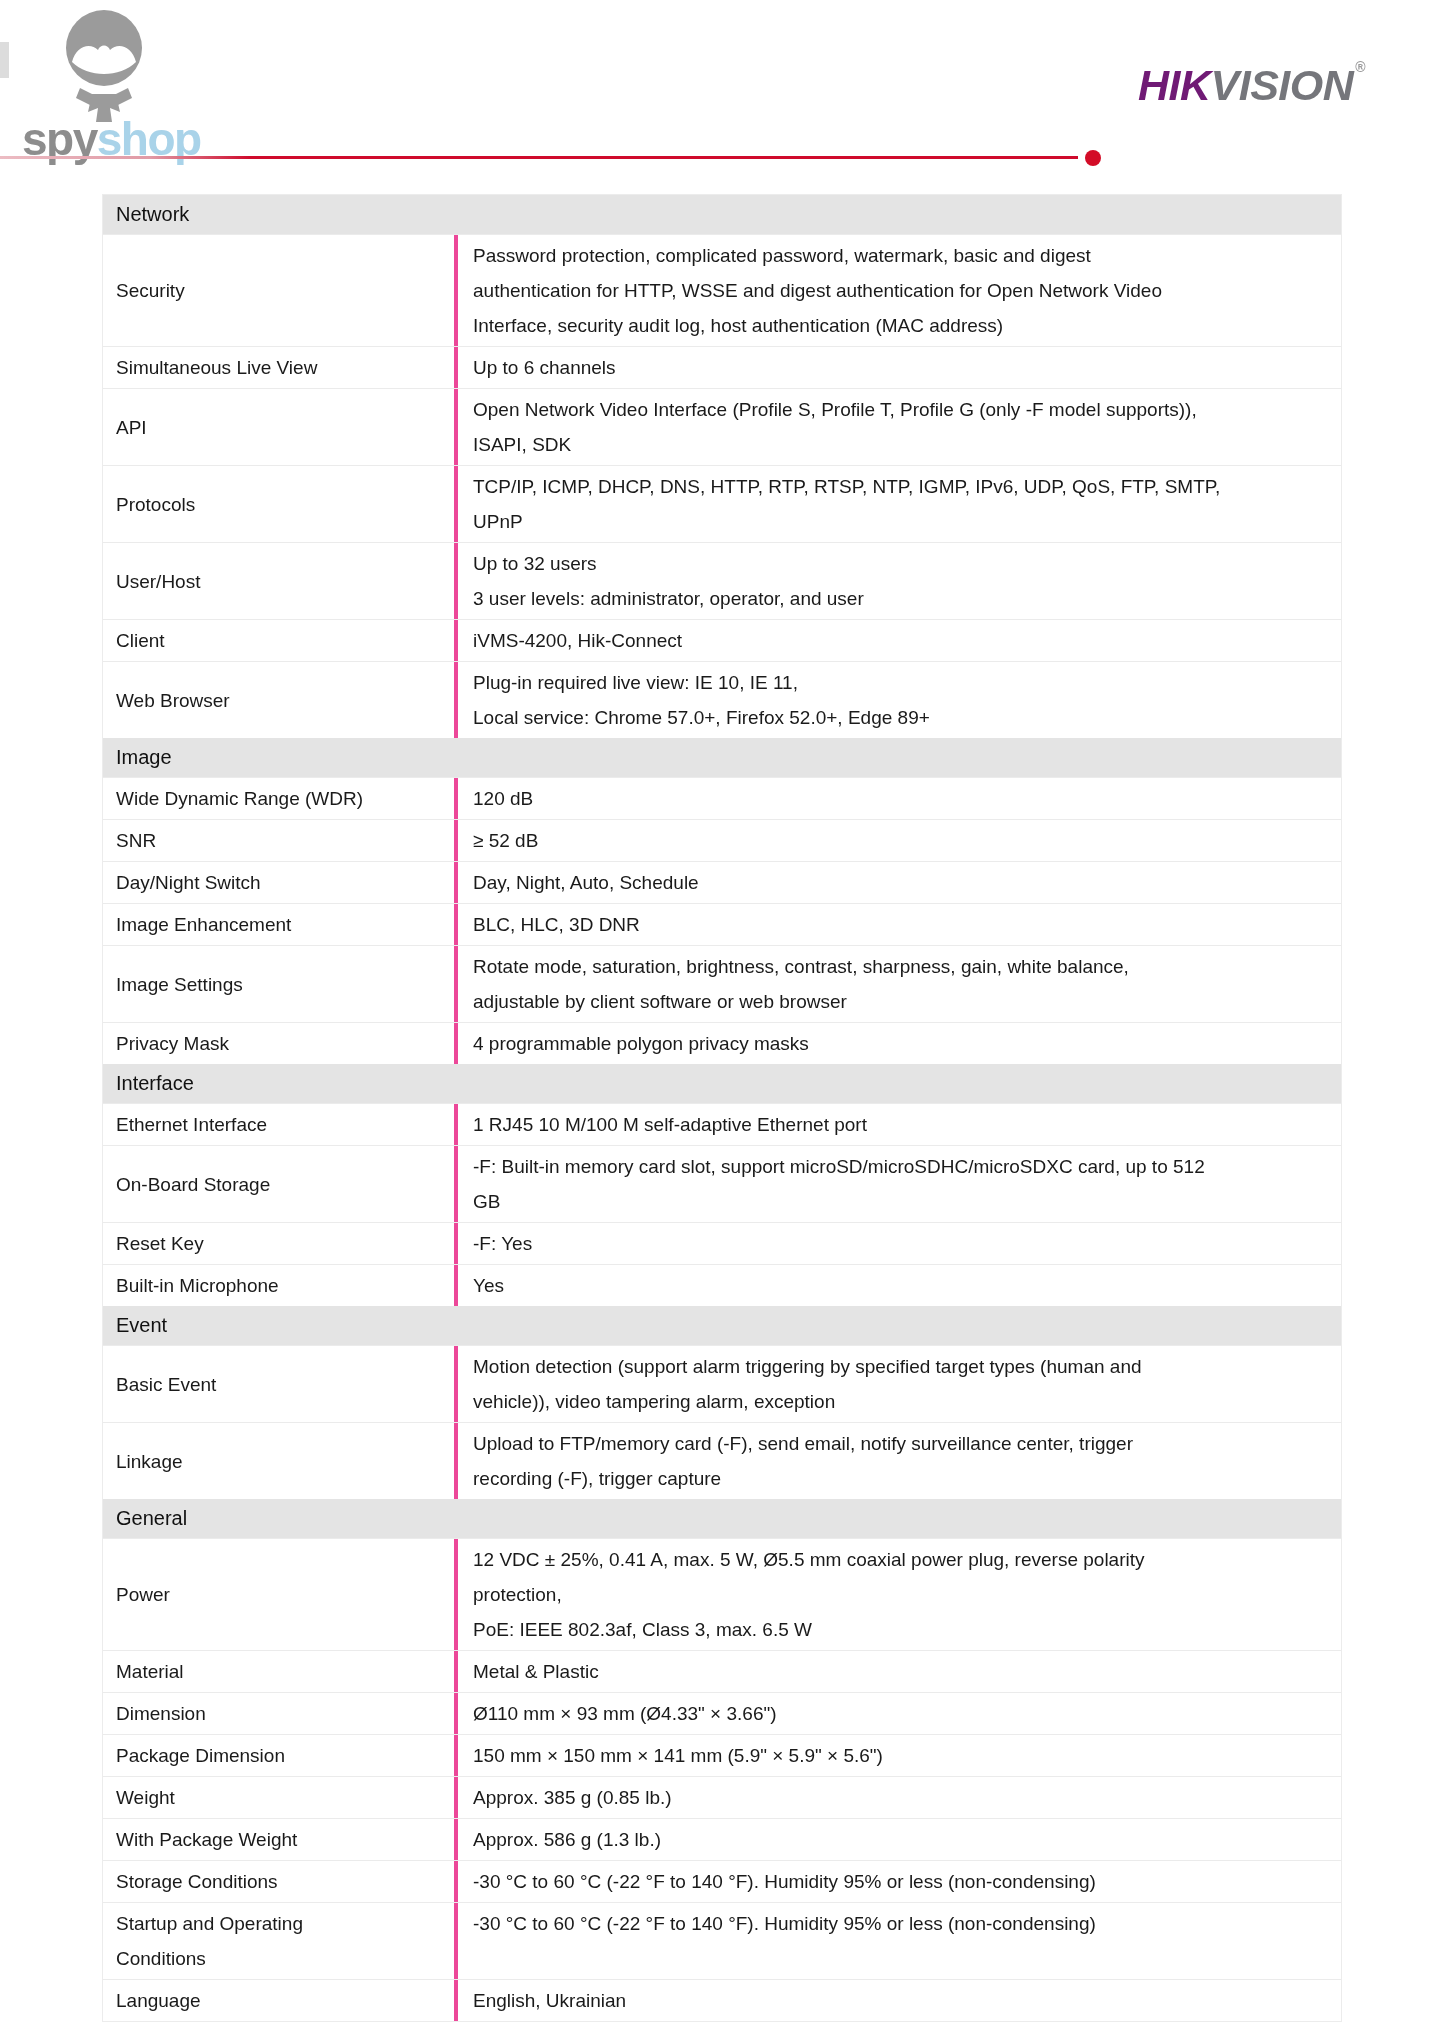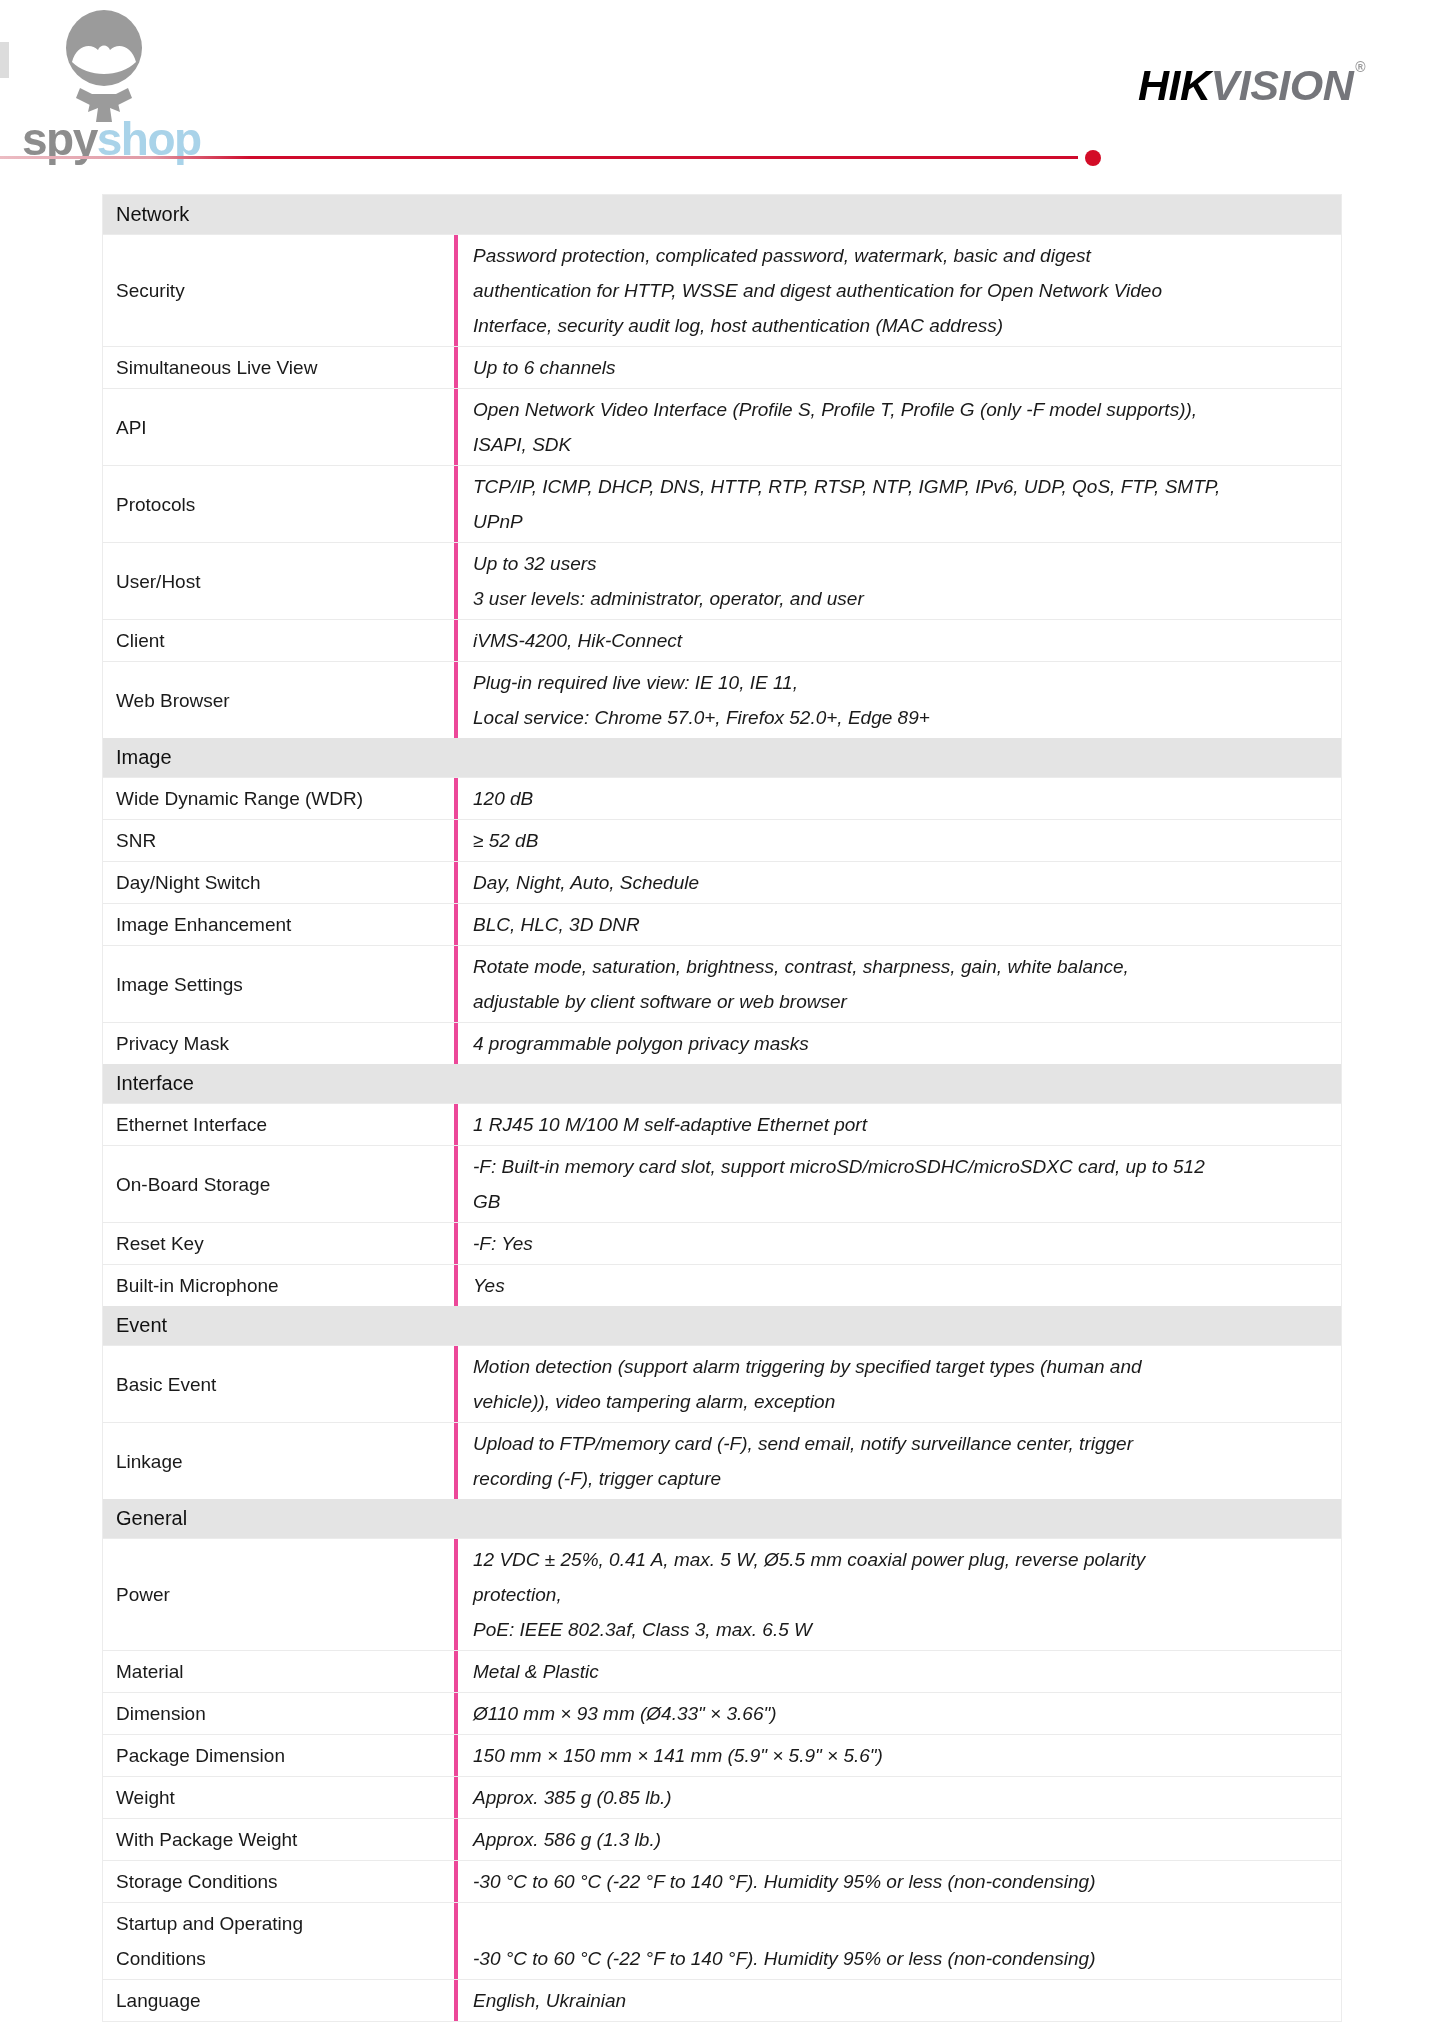--- a/index.html
+++ b/index.html
@@ -23,21 +23,21 @@
     line-height:1;
   }
   .spy-part  { color:#8d8d8d; }
   .shop-part { color:#a9d3e9; }
 
   .hik-logo {
     position:absolute; left:1138px; top:60px;
     font-size:43px; font-weight:bold; font-style:italic;
     letter-spacing:-0.5px; line-height:1; white-space:nowrap;
   }
-  .hik-part    { color:#000000; }
+  .hik-part    { color:#701a75; }
   .vision-part { color:#75767b; }
   .reg-mark    { color:#9a9a9b; font-size:14px; font-style:normal; vertical-align:28px; margin-left:2px; }
 
   .accent-rule {
     position:absolute; left:0; top:156px; width:1078px; height:3px;
     background:linear-gradient(to right, #ecbcc3 0px, #e09aa6 150px, #cf0a2c 250px, #cf0a2c 100%);
   }
   .accent-dot {
     position:absolute; left:1085px; top:150px; width:16px; height:16px;
     border-radius:50%; background:#d30c27;
@@ -59,23 +59,22 @@
   .cell-label {
     flex:0 0 355px; min-width:355px;
     padding:3px 70px 3px 13px;
     border-right:4px solid #ec4899;
     display:flex; align-items:center;
     line-height:35px;
   }
   .cell-value {
     flex:1 1 auto;
     padding:3px 15px;
-    display:flex; align-items:flex-end;
+    display:flex; align-items:flex-start;
     line-height:35px;
-    font-style:italic;
   }
   .cell-value > span { white-space:pre-line; }
 </style>
 </head>
 <body>
 
 <div class="page">
 
   <div class="edge-sliver"></div>
 

